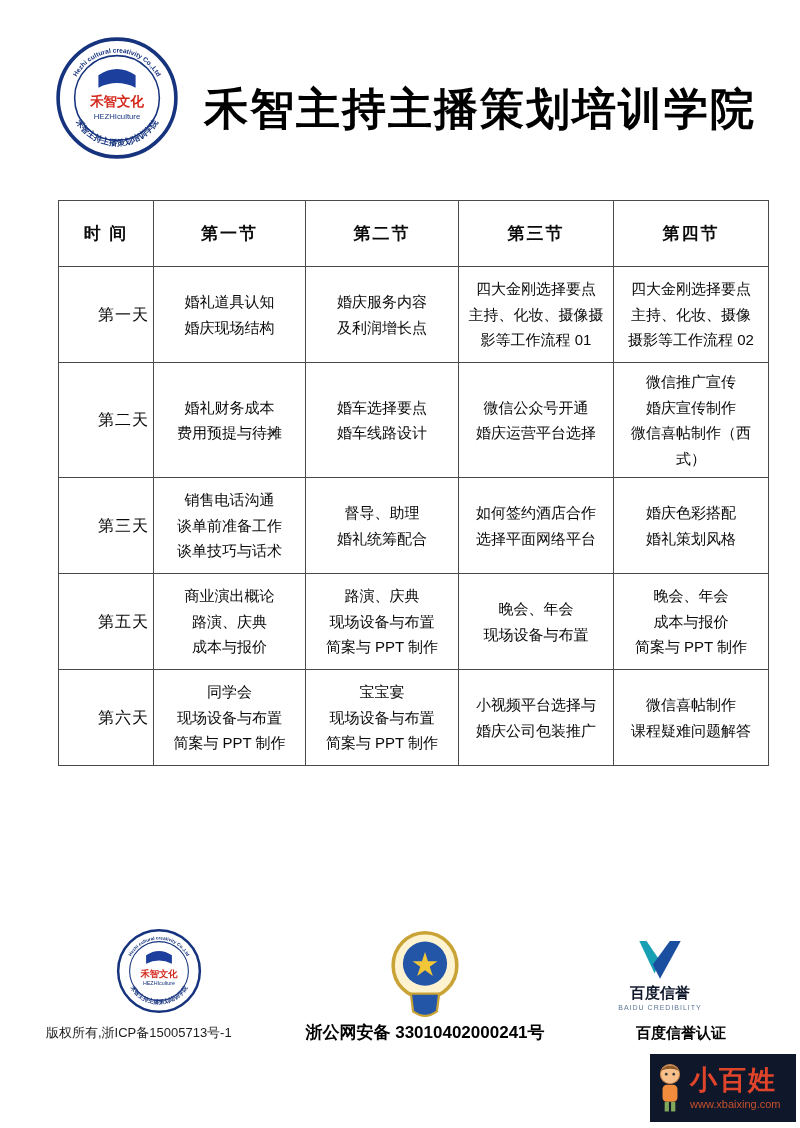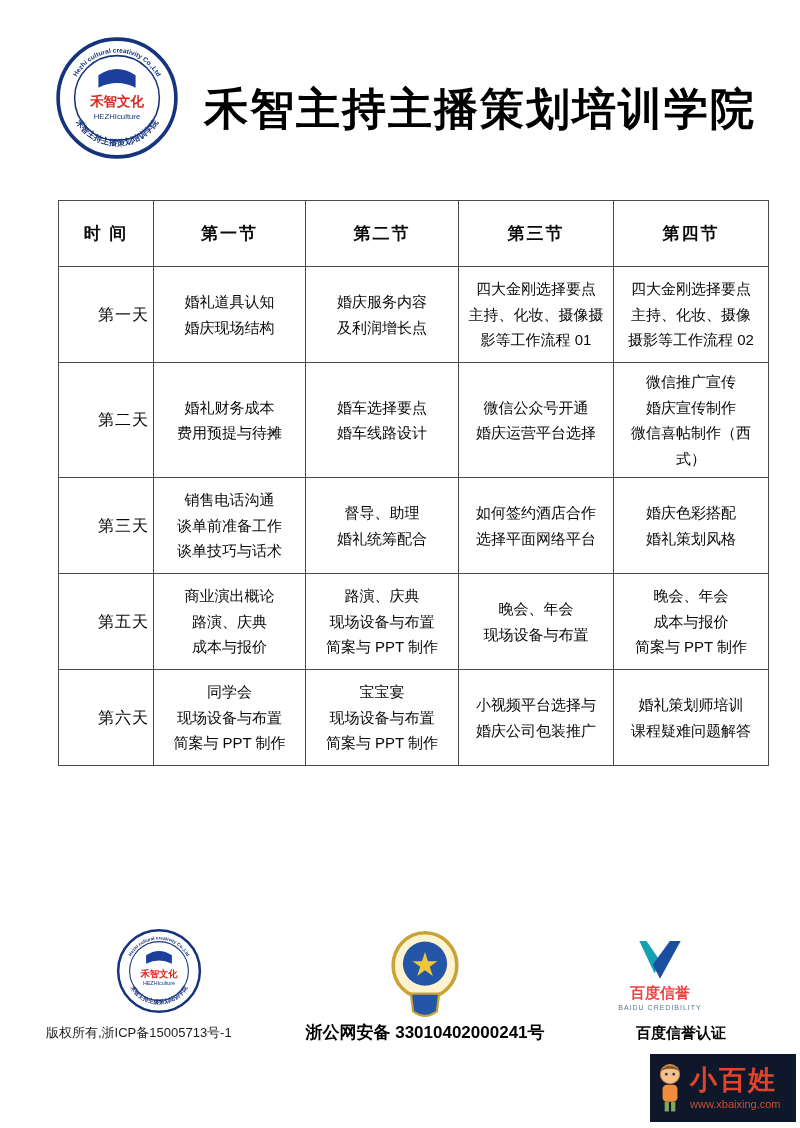--- a/index.html
+++ b/index.html
@@ -41,21 +41,21 @@
   }
   .police-badge { position:absolute; left:382px; top:930px; width:86px; height:92px; }
   .police-record {
     position:absolute; left:288px; top:1021px; width:274px;
     text-align:center; font-size:17px; font-weight:bold; color:#000;
   }
   .baidu-block {
     position:absolute; left:598px; top:936px; width:124px; text-align:center;
   }
   .baidu-mark { width:54px; height:46px; display:block; margin:0 auto; }
-  .baidu-name-cn { font-size:15px; font-weight:bold; color:#ef4444; margin-top:2px; }
+  .baidu-name-cn { font-size:15px; font-weight:bold; color:#0f172a; margin-top:2px; }
   .baidu-name-en { font-size:7px; color:#5d7596; letter-spacing:1px; margin-top:1px; }
   .baidu-cert {
     position:absolute; left:594px; top:1024px; width:132px;
     text-align:right; font-size:15px; font-weight:bold; color:#000;
   }
 
   
   .watermark {
     position:absolute; left:650px; top:1054px; width:146px; height:68px;
     background:#0f172a; display:flex; align-items:center; gap:4px; padding:4px;
@@ -160,21 +160,21 @@
       <tr>
         <td class="day-cell">第六天</td>
         <td>同学会
 现场设备与布置
 简案与 PPT 制作</td>
         <td>宝宝宴
 现场设备与布置
 简案与 PPT 制作</td>
         <td>小视频平台选择与
 婚庆公司包装推广</td>
-        <td>婚礼策划师培训
+        <td>微信喜帖制作
 课程疑难问题解答</td>
       </tr>
     </tbody>
   </table>
 
   <svg class="hezhi-logo footer-pos" viewBox="0 0 120 120">
     <circle cx="60" cy="60" r="57" fill="#ffffff" stroke="#16337e" stroke-width="3.5"></circle>
     <circle cx="60" cy="60" r="41" fill="none" stroke="#16337e" stroke-width="1.5"></circle>
     <path id="arcT2" d="M 16 60 A 44 44 0 0 1 104 60" fill="none"></path>
     <path id="arcB2" d="M 14 60 A 46 46 0 0 0 106 60" fill="none"></path>

